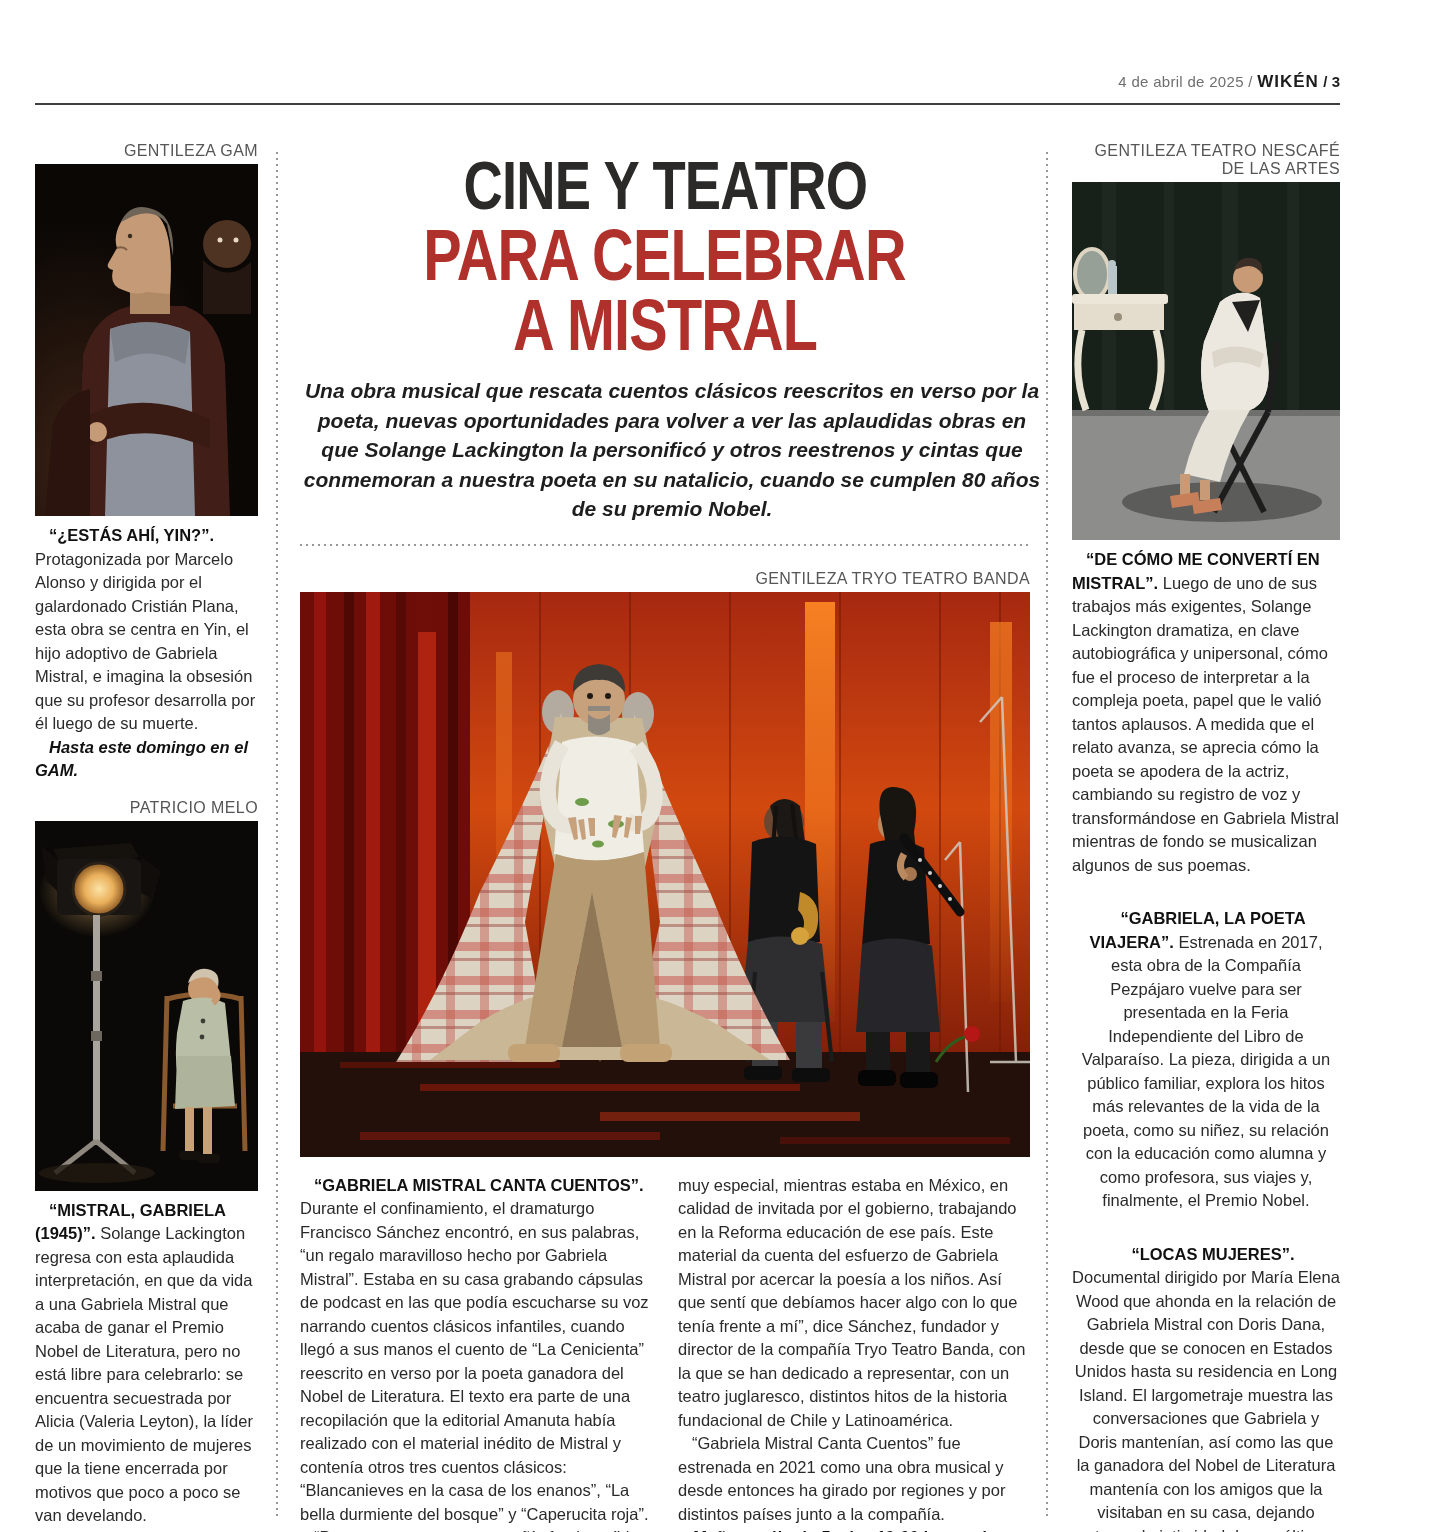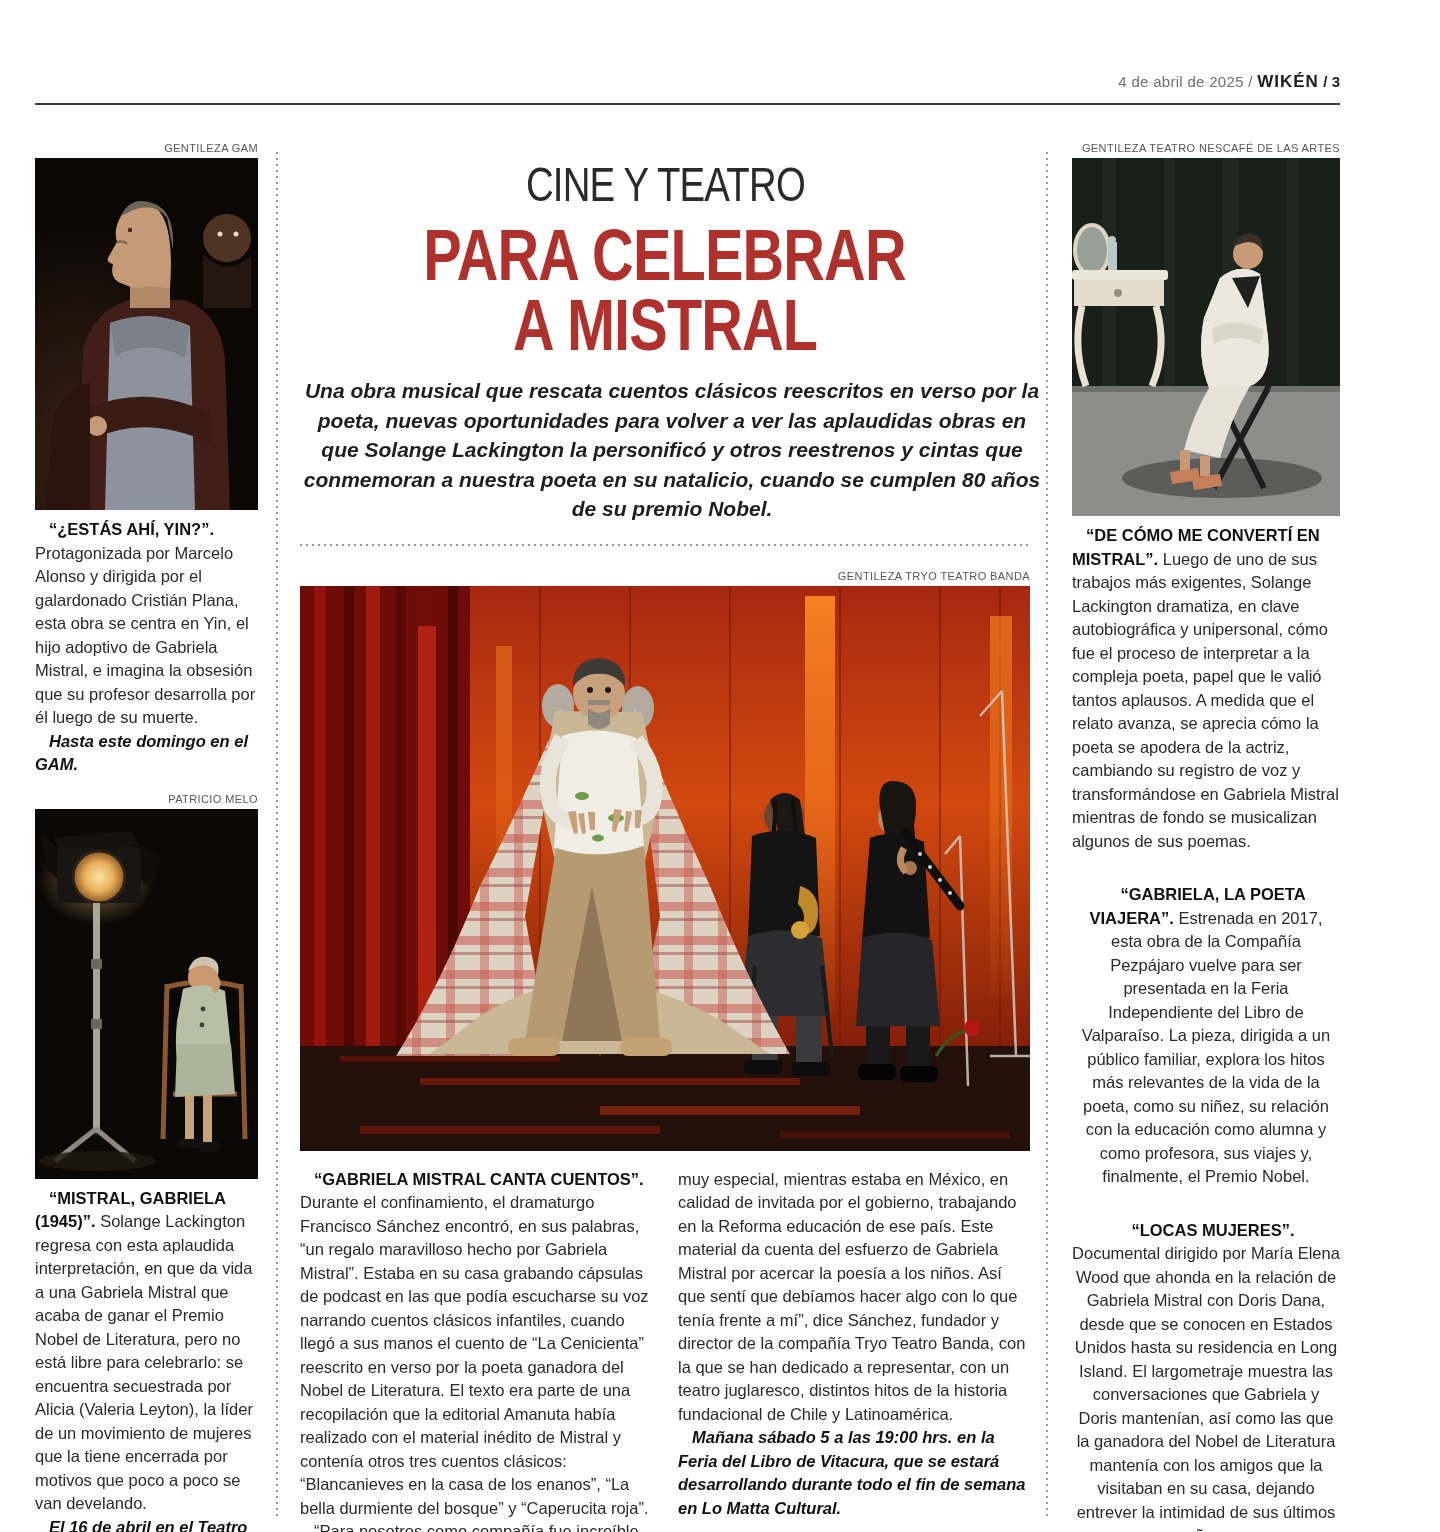--- a/index.html
+++ b/index.html
@@ -13,34 +13,34 @@
   #header .brand{font-size:17px;font-weight:700;color:#1c1c1c;letter-spacing:1px;text-transform:uppercase;}
   #header .pageno{font-size:15px;font-weight:700;color:#1c1c1c;}
   #header-rule{position:absolute;left:35px;top:103px;width:1305px;height:2px;background:#3f3f3f;}
   
   .vdot{position:absolute;top:152px;height:1368px;width:2px;
     background-image:repeating-linear-gradient(to bottom,#979797 0 2px,transparent 2px 6px);}
   #vdot-left{left:276px;}
   #vdot-right{left:1046px;}
   .hdot{height:2px;background-image:repeating-linear-gradient(to right,#979797 0 2px,transparent 2px 6px);}
   
-  .credit{font-size:11px;color:#565656;letter-spacing:.4px;text-align:right;margin:0 0 4px 0;}
+  .credit{font-size:16px;color:#565656;letter-spacing:.4px;text-align:right;margin:0 0 4px 0;}
   .body-p{font-size:16.5px;line-height:23.5px;margin:0;color:#2a2a2a;}
   .body-p.indent{text-indent:14px;}
   .lead-in{font-weight:700;color:#111;}
   .schedule{font-size:16.5px;line-height:23.5px;margin:0;font-weight:700;font-style:italic;color:#111;text-indent:14px;}
   
   #left-col{position:absolute;left:35px;top:142px;width:223px;}
   #right-col{position:absolute;left:1072px;top:142px;width:268px;}
   #center-col{position:absolute;left:300px;top:150px;width:730px;}
   .photo{display:block;}
   
   .hl-line{text-align:center;line-height:70px;white-space:nowrap;}
   .hl-line .inner{display:inline-block;transform:scaleX(.8);transform-origin:50% 50%;letter-spacing:-1px;}
-  .hl-black{font-size:48px;font-weight:400;color:#2b2a29;}
+  .hl-black{font-size:68px;font-weight:700;color:#2b2a29;}
   .hl-red{font-size:72px;font-weight:700;}
   
   #lead{margin:16px auto 0;width:744px;text-align:center;font-size:21px;font-weight:700;
     line-height:29.5px;color:#1e1e1e;font-style:italic;}
   #lead-rule{margin-top:20px;width:730px;}
   #center-credit{margin-top:24px;}
   
   #center-article{display:flex;gap:27px;margin-top:17px;}
   .ca-col{width:351px;}
   .ca-col .body-p{margin-bottom:0;}
@@ -334,20 +334,21 @@
     <div id="center-article">
       <div class="ca-col">
         <p class="body-p indent">
           <span class="lead-in">“GABRIELA MISTRAL CANTA CUENTOS”.</span>
           <span>Durante el confinamiento, el dramaturgo Francisco Sánchez encontró, en sus palabras, “un regalo maravilloso hecho por Gabriela Mistral”. Estaba en su casa grabando cápsulas de podcast en las que podía escucharse su voz narrando cuentos clásicos infantiles, cuando llegó a sus manos el cuento de “La Cenicienta” reescrito en verso por la poeta ganadora del Nobel de Literatura. El texto era parte de una recopilación que la editorial Amanuta había realizado con el material inédito de Mistral y contenía otros tres cuentos clásicos: “Blancanieves en la casa de los enanos”, “La bella durmiente del bosque” y “Caperucita roja”.</span>
         </p>
         <p class="body-p indent">“Para nosotros como compañía fue increíble encontrar este material. Son los únicos cuentos que reescribió en verso durante su carrera, y lo hizo en un contexto</p>
       </div>
       <div class="ca-col">
         <p class="body-p">muy especial, mientras estaba en México, en calidad de invitada por el gobierno, trabajando en la Reforma educación de ese país. Este material da cuenta del esfuerzo de Gabriela Mistral por acercar la poesía a los niños. Así que sentí que debíamos hacer algo con lo que tenía frente a mí”, dice Sánchez, fundador y director de la compañía Tryo Teatro Banda, con la que se han dedicado a representar, con un teatro juglaresco, distintos hitos de la historia fundacional de Chile y Latinoamérica.</p>
+        <p class="body-p indent">“Gabriela Mistral Canta Cuentos” fue estrenada en 2021 como una obra musical y desde entonces ha girado por regiones y por distintos países junto a la compañía.</p>
         <p class="schedule">Mañana sábado 5 a las 19:00 hrs. en la Feria del Libro de Vitacura, que se estará desarrollando durante todo el fin de semana en Lo Matta Cultural.</p>
       </div>
     </div>
   </div>
 
   <div id="right-col">
     <p class="credit">GENTILEZA TEATRO NESCAFÉ DE LAS ARTES</p>
 
     <svg class="photo" width="268" height="358" viewBox="0 0 268 358">
       <rect width="268" height="358" fill="#18201a"></rect>

